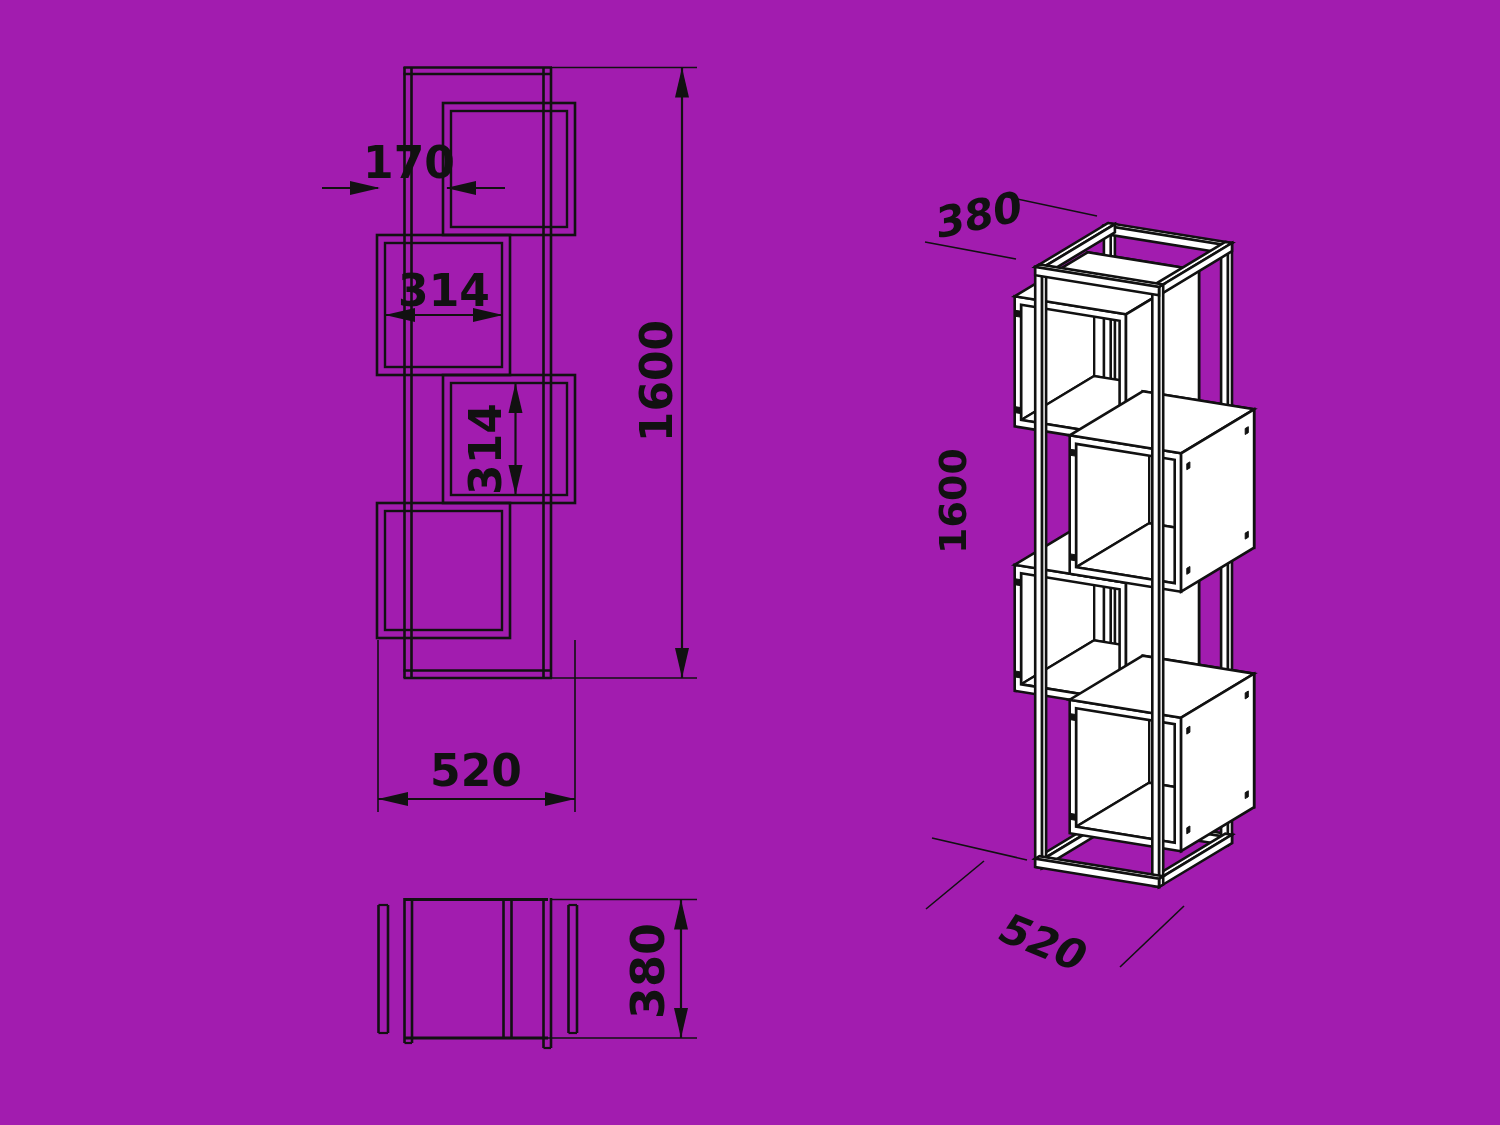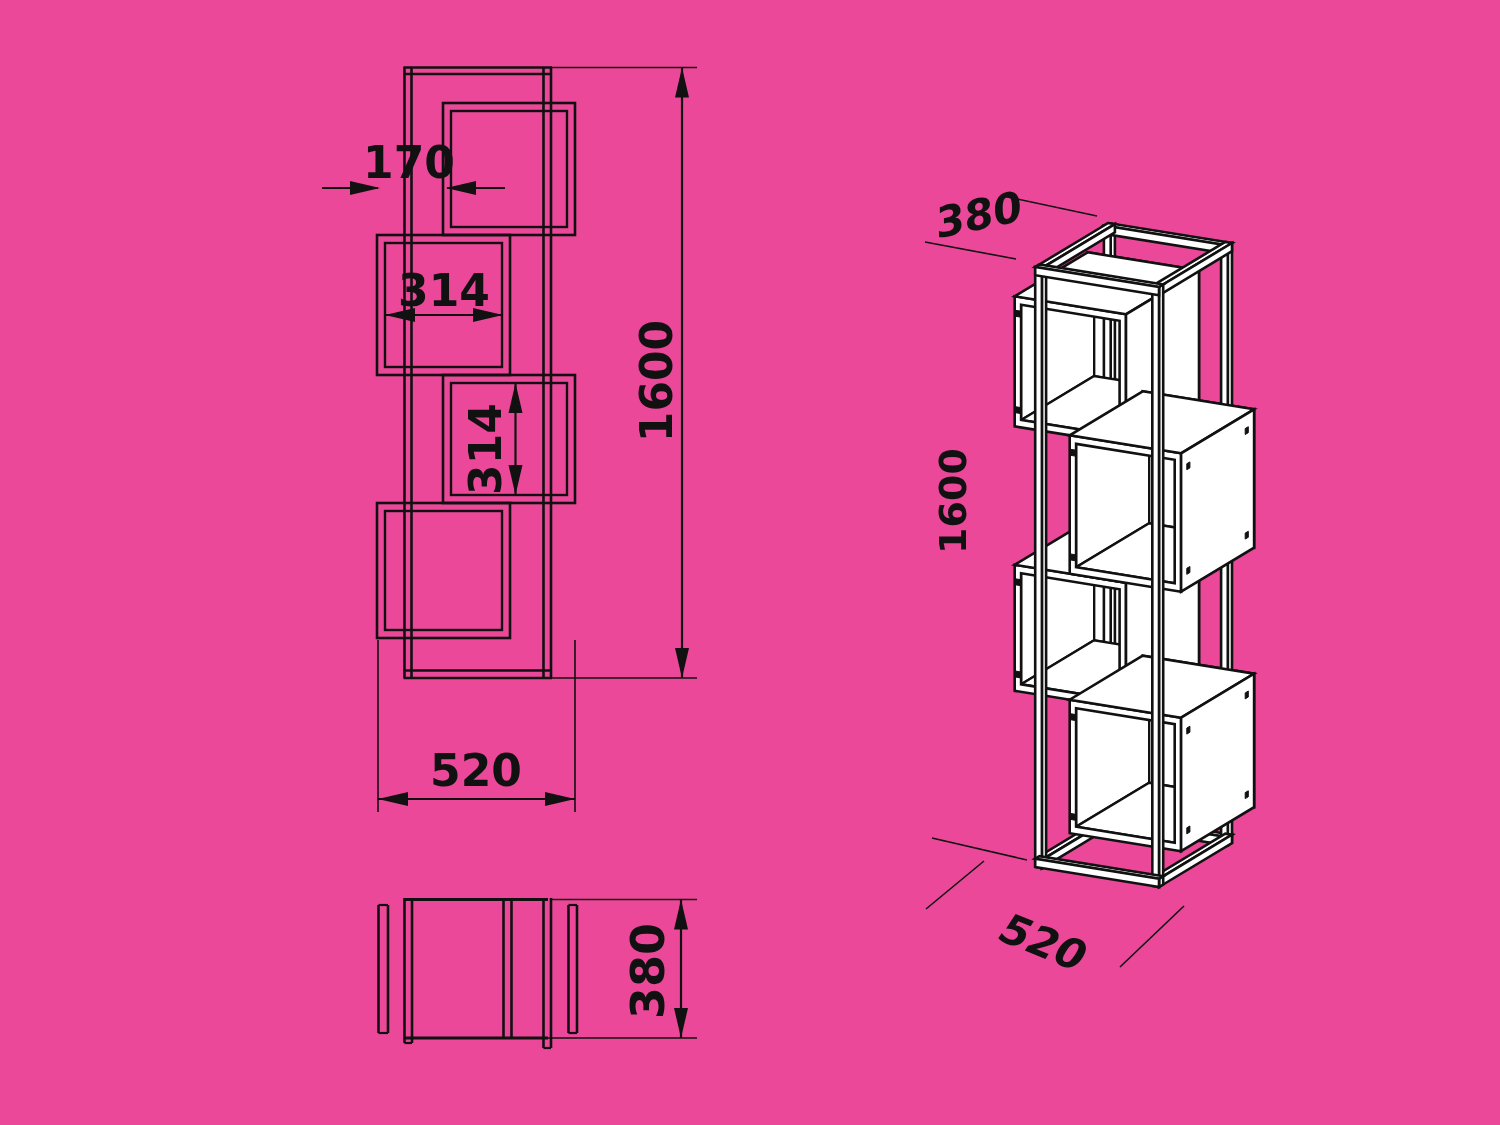--- a/index.html
+++ b/index.html
@@ -1,16 +1,16 @@
 <!DOCTYPE html>
 <html><head>
 <meta charset="utf-8">
 <style>
   html,body{margin:0;padding:0;background:#fff}
-  .page{width:1500px;height:1125px;background:#ec4899;position:relative;overflow:hidden}
+  .page{width:1500px;height:1125px;background:#a21caf;position:relative;overflow:hidden}
   svg{position:absolute;left:0;top:0}
   text{font-family:"DejaVu Sans",sans-serif;font-weight:bold;fill:#111}
 </style>
 </head>
 <body>
 
 <div class="page">
 <svg id="drawing" width="1500" height="1125" viewBox="0 0 1500 1125">
   <g id="front">
     <g id="front-lines">

